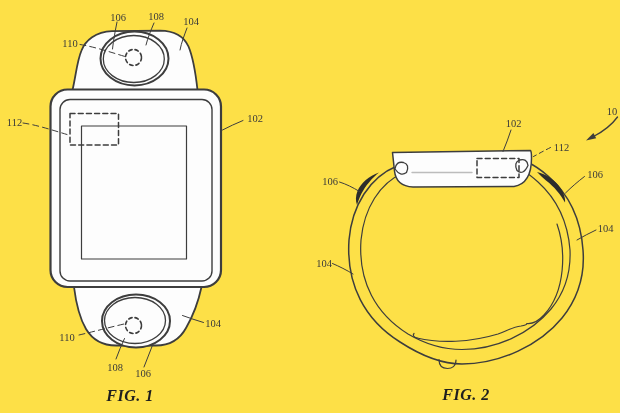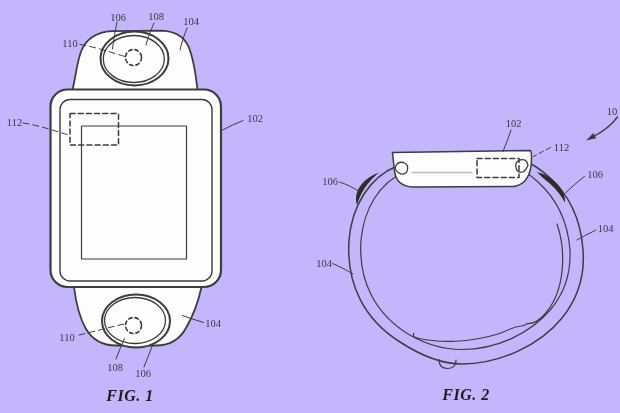--- a/index.html
+++ b/index.html
@@ -4,21 +4,21 @@
 <style>
   html, body {
     margin: 0;
     padding: 0;
     background: #ffffff;
   }
   .stage {
     position: relative;
     width: 620px;
     height: 413px;
-    background: #c4b5fd;
+    background: #fde047;
     overflow: hidden;
     font-family: "Liberation Serif", serif;
   }
   svg { display: block; }
   .ref-label {
     font-family: "Liberation Serif", serif;
     font-size: 10.5px;
     fill: #3a3a3a;
   }
   .fig-caption {

